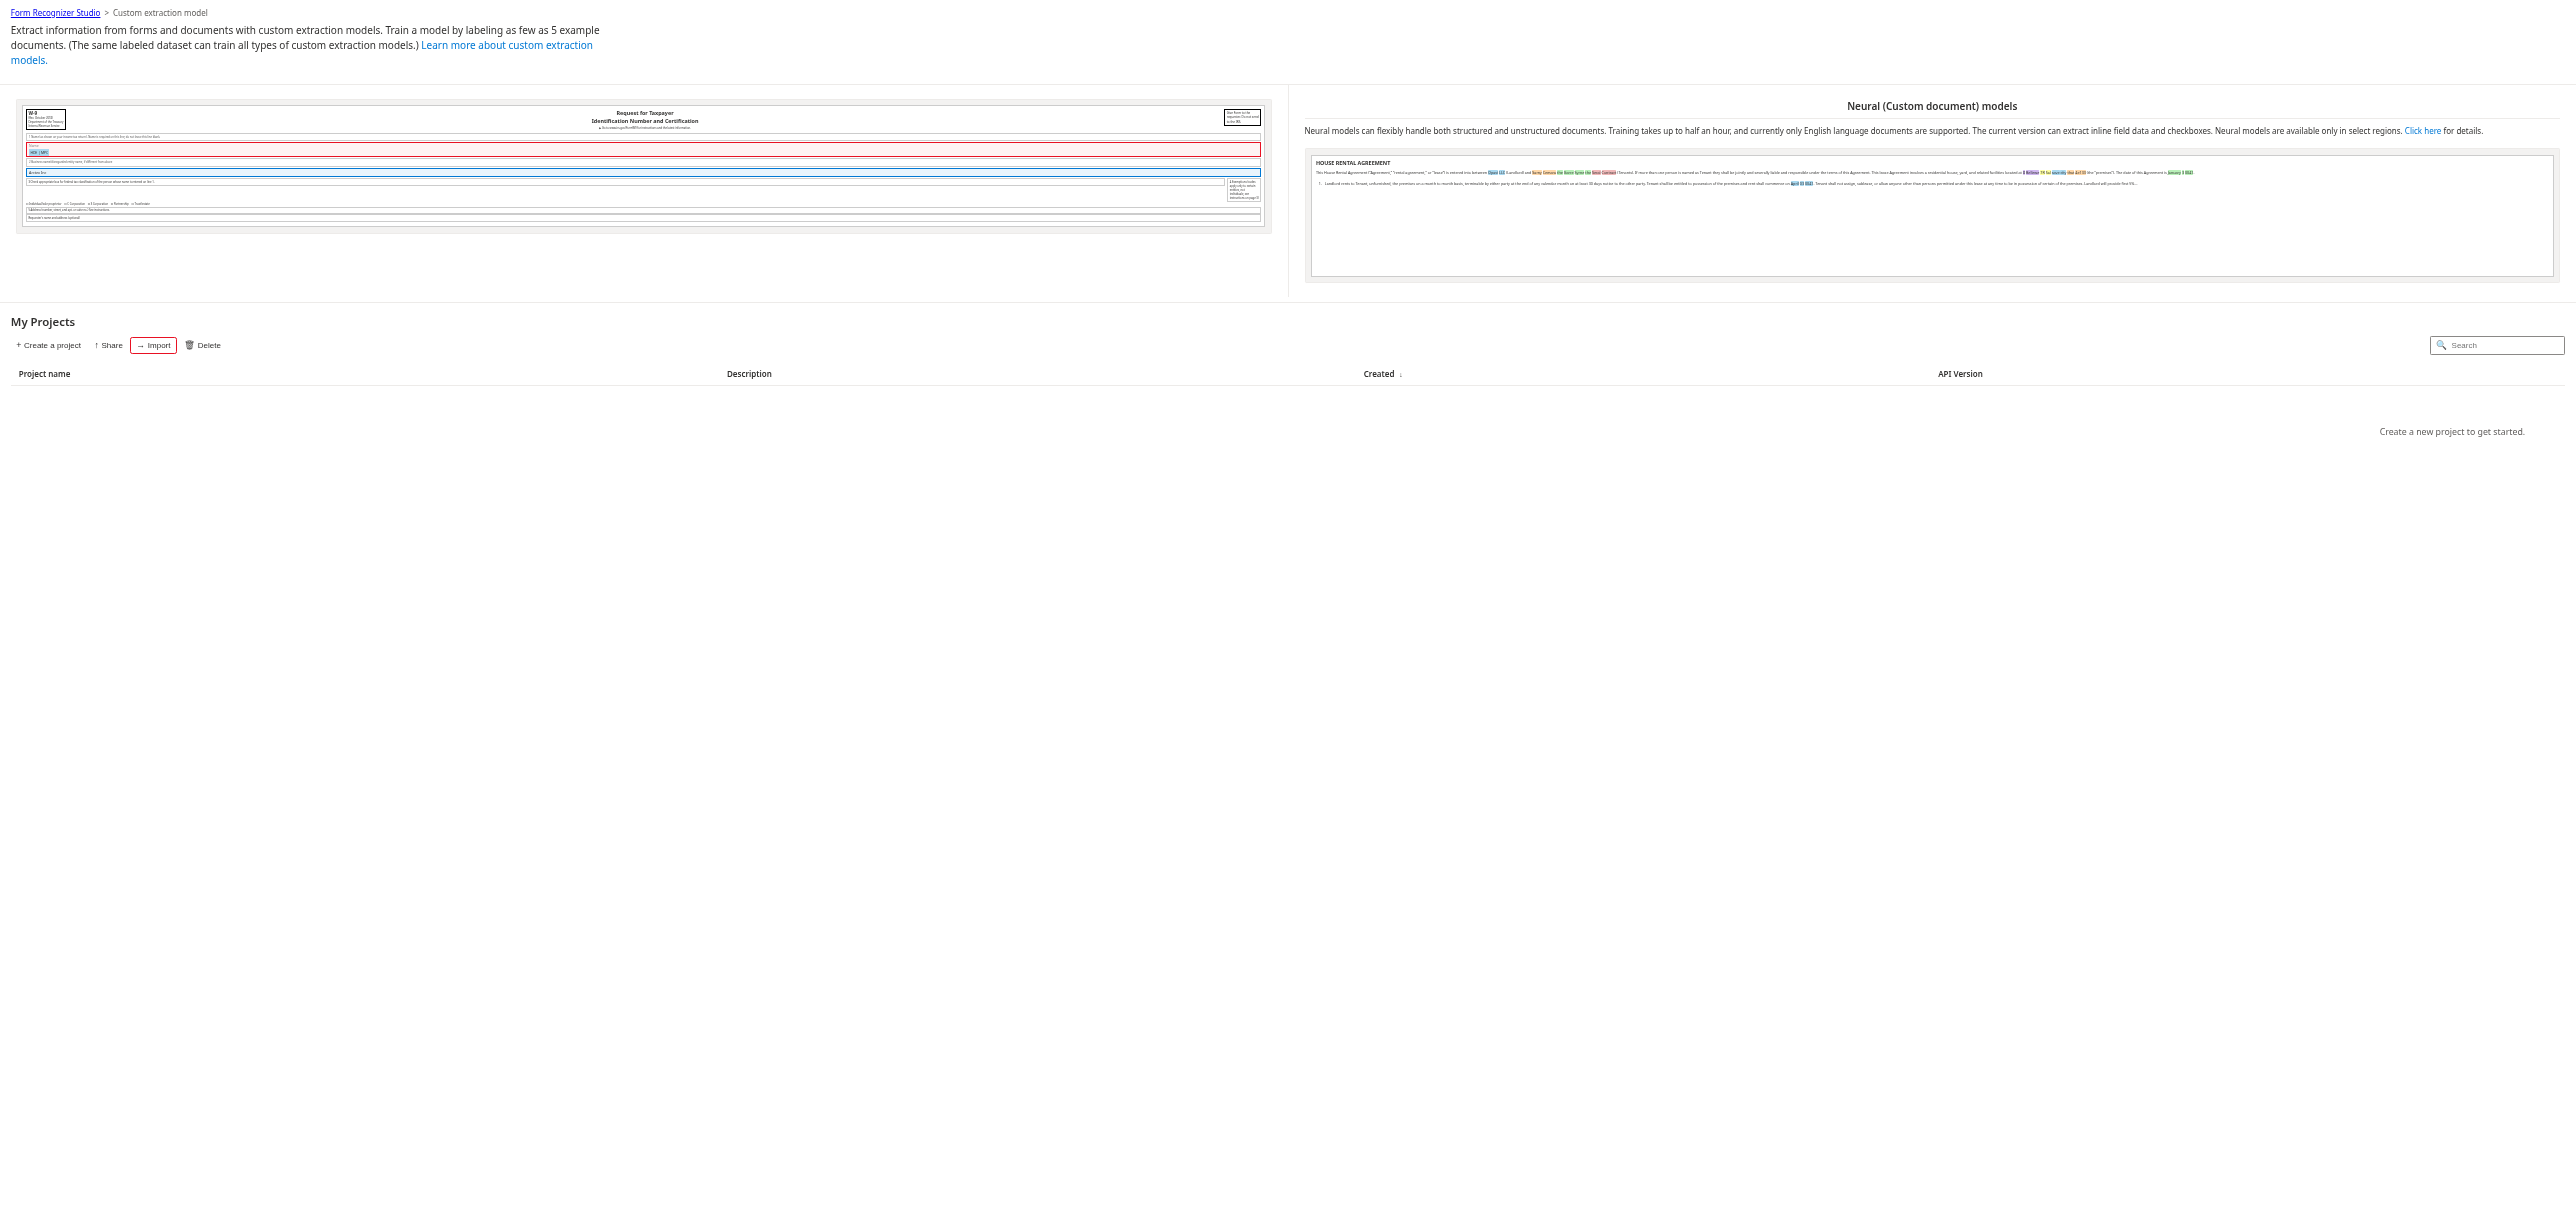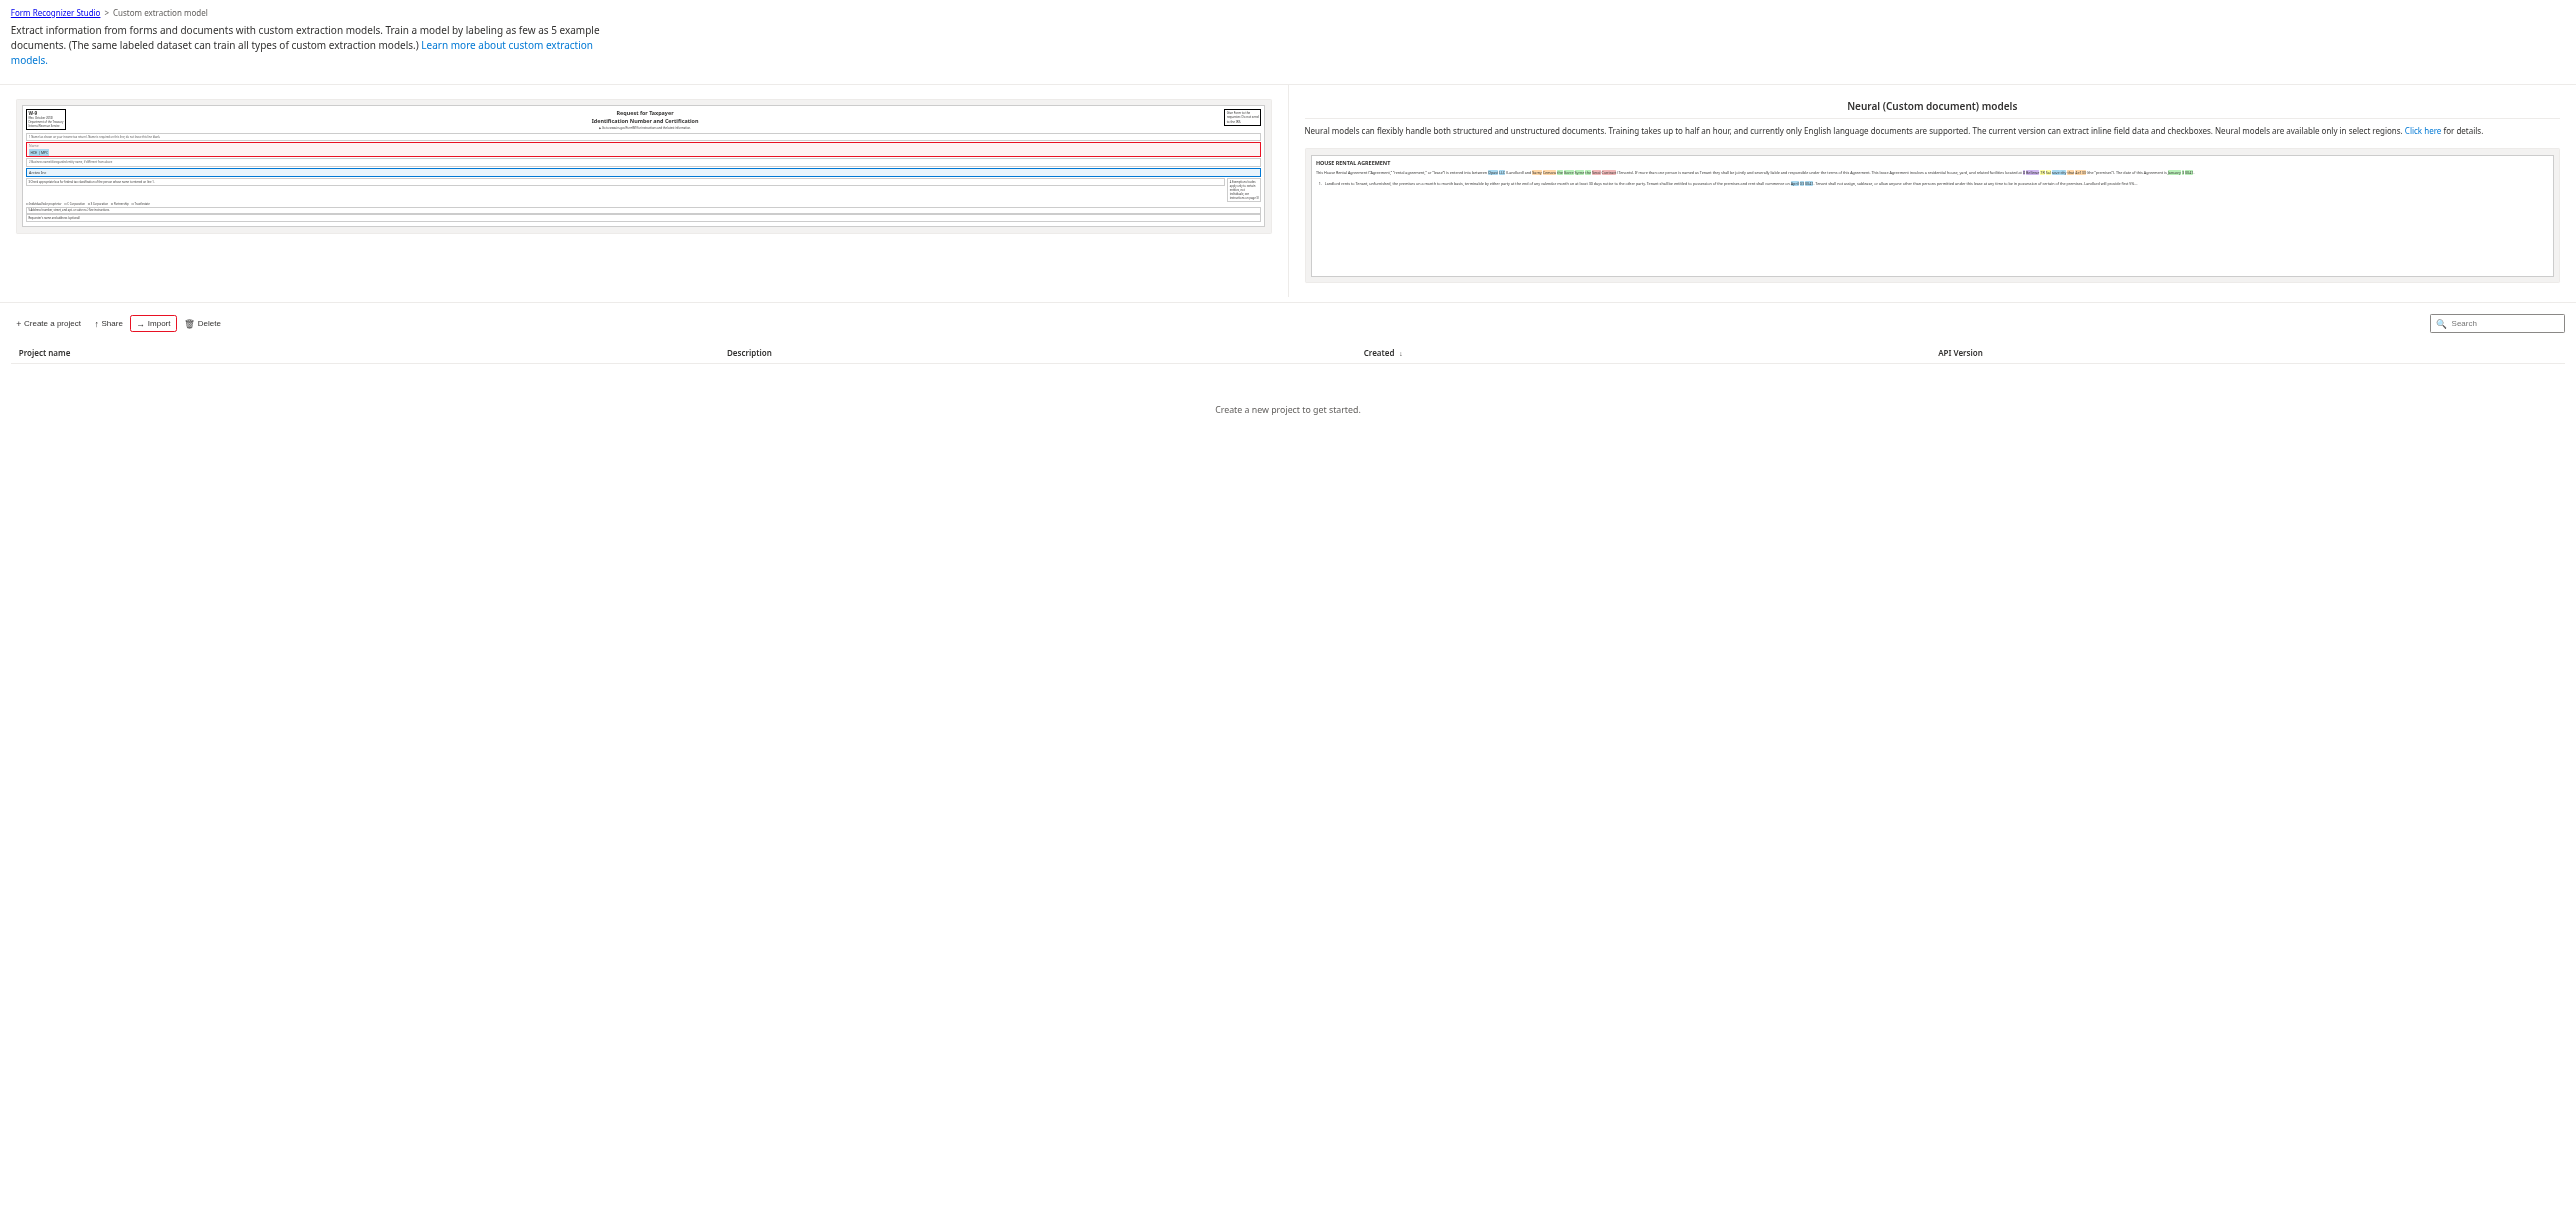--- a/index.html
+++ b/index.html
@@ -216,21 +216,21 @@
       background: #fff;
     }
     .projects-table th.sortable {
       cursor: pointer;
     }
     .sort-arrow {
       font-size: 6.7px;
       margin-left: 2.7px;
     }
     .empty-message {
-      text-align: center;
+      text-align: right;
       padding: 40px;
       font-size: 8.8px;
       color: #605e5c;
     }
   </style>
 </head>
 <body>
 
 <div class="breadcrumb">
   <a href="#">Form Recognizer Studio</a>
@@ -343,20 +343,21 @@
           <span class="highlight-blue">April</span> <span class="highlight-blue">03</span>
           <span class="highlight-blue">0041</span>. Tenant shall not assign, sublease, or allow anyone other than persons permitted under this
           lease at any time to be in possession of certain of the premises. Landlord will provide first 5%...
         </div>
       </div>
     </div>
   </div>
 </div>
 
 <div class="projects-section">
+  <h2 class="projects-title">My Projects</h2>
 
   <div class="projects-toolbar">
     <div class="toolbar-left">
       <button class="toolbar-btn">
         <span class="toolbar-icon">+</span>
         <span>Create a project</span>
       </button>
       <button class="toolbar-btn">
         <span class="toolbar-icon">↑</span>
         <span>Share</span>

